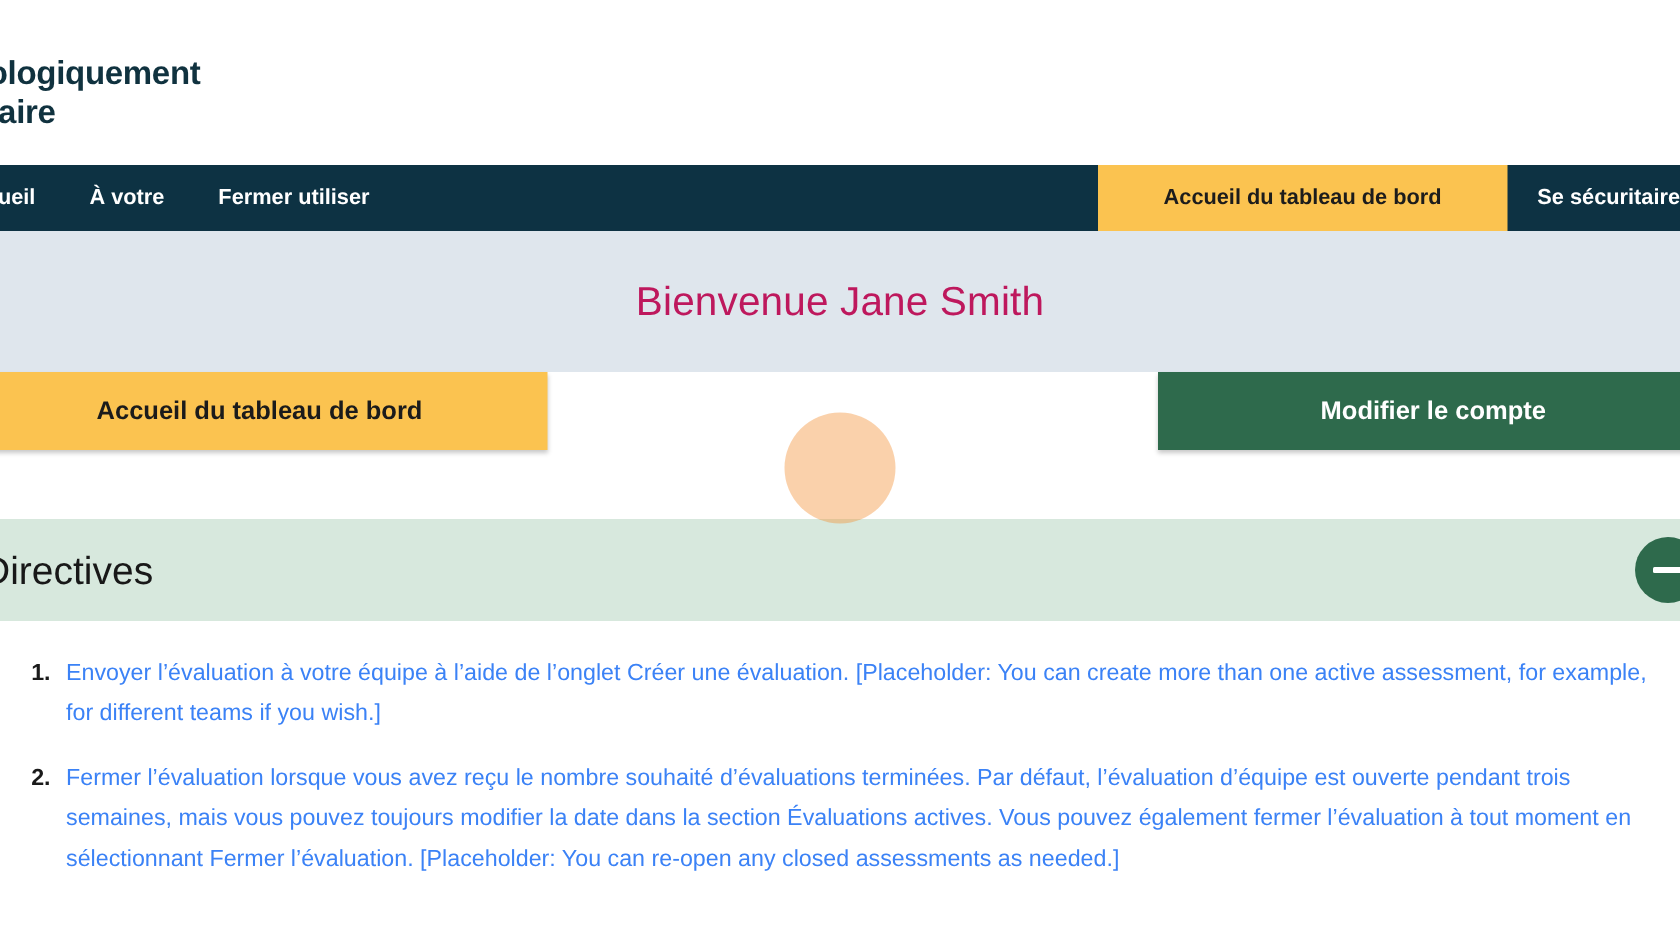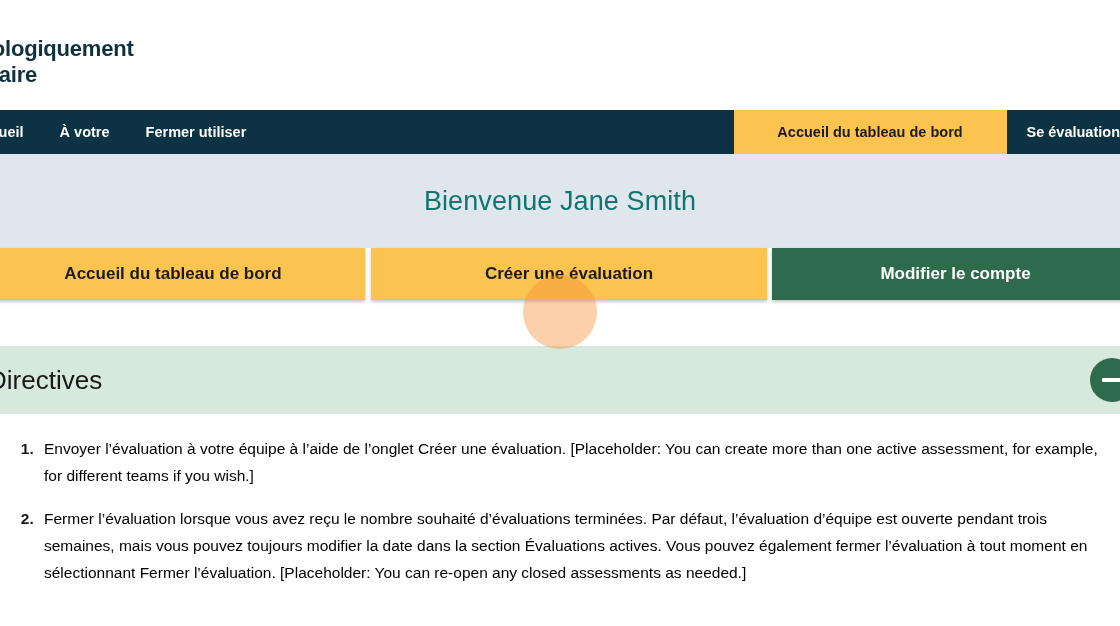--- a/index.html
+++ b/index.html
@@ -78,21 +78,21 @@
   .welcome-band {
     height: 94px;
     background: #dfe6ed;
     display: flex;
     align-items: center;
     justify-content: center;
   }
   .welcome-title {
     font-size: 27px;
     font-weight: 400;
-    color: #0f766e;
+    color: #be185d;
     letter-spacing: 0.1px;
   }
 
   
   .button-row {
     height: 56px;
     position: relative;
     background: #ffffff;
   }
   .big-btn {
@@ -177,21 +177,21 @@
     background: #ffffff;
   }
   ol.steps {
     margin: 0;
     padding: 0 0 0 34px;
     list-style: decimal;
   }
   ol.steps > li {
     font-size: 15.5px;
     line-height: 1.72;
-    color: #000000;
+    color: #3b82f6;
     margin-bottom: 17px;
     padding-left: 6px;
   }
   ol.steps > li::marker {
     font-weight: 700;
     color: #1a1a1a;
   }
   .step-text { display: inline; }
 </style>
 </head>
@@ -203,30 +203,29 @@
 </div>
 
 <div class="navbar">
   <div class="nav-left">
     <div class="nav-item first">Accueil</div>
     <div class="nav-item">À votre</div>
     <div class="nav-item">Fermer utiliser</div>
   </div>
   <div class="nav-spacer"></div>
   <div class="nav-item highlight">Accueil du tableau de bord</div>
-  <div class="nav-item logout">Se évaluation</div>
+  <div class="nav-item logout">Se sécuritaire</div>
 </div>
 
 <div class="welcome-band">
   <div class="welcome-title">Bienvenue Jane Smith</div>
 </div>
 
 <div class="button-row">
   <div class="big-btn yellow" id="btn-dashboard">Accueil du tableau de bord</div>
-  <div class="big-btn yellow" id="btn-create">Créer une évaluation</div>
   <div class="big-btn green" id="btn-account">Modifier le compte</div>
 </div>
 
 <div class="gap"></div>
 
 <div class="directives-band">
   <div class="directives-title">Directives</div>
   <div class="collapse-icon">
     <div class="bar"></div>
   </div>

